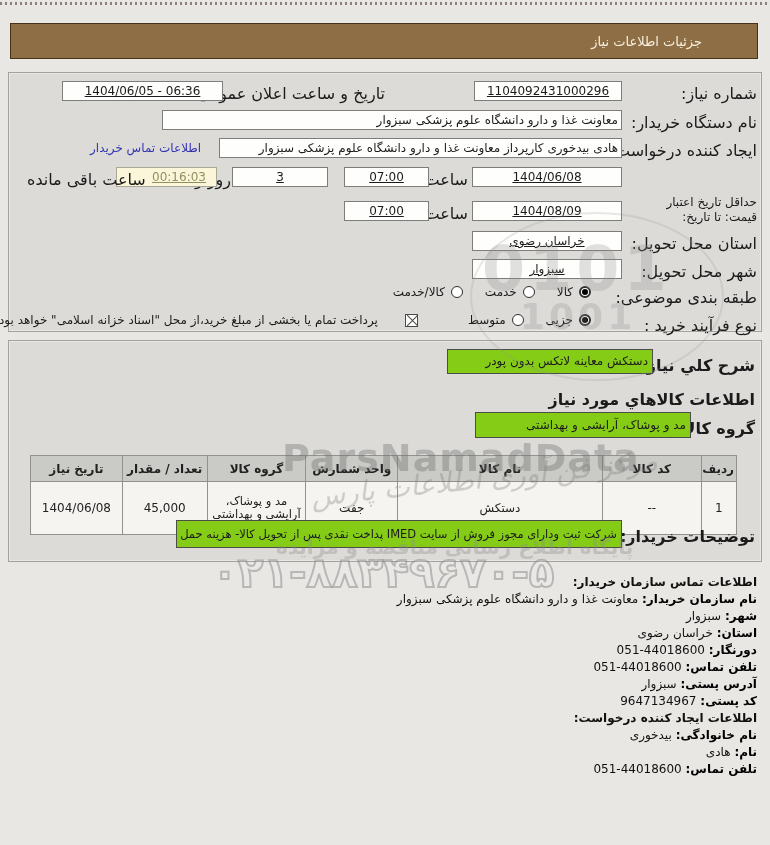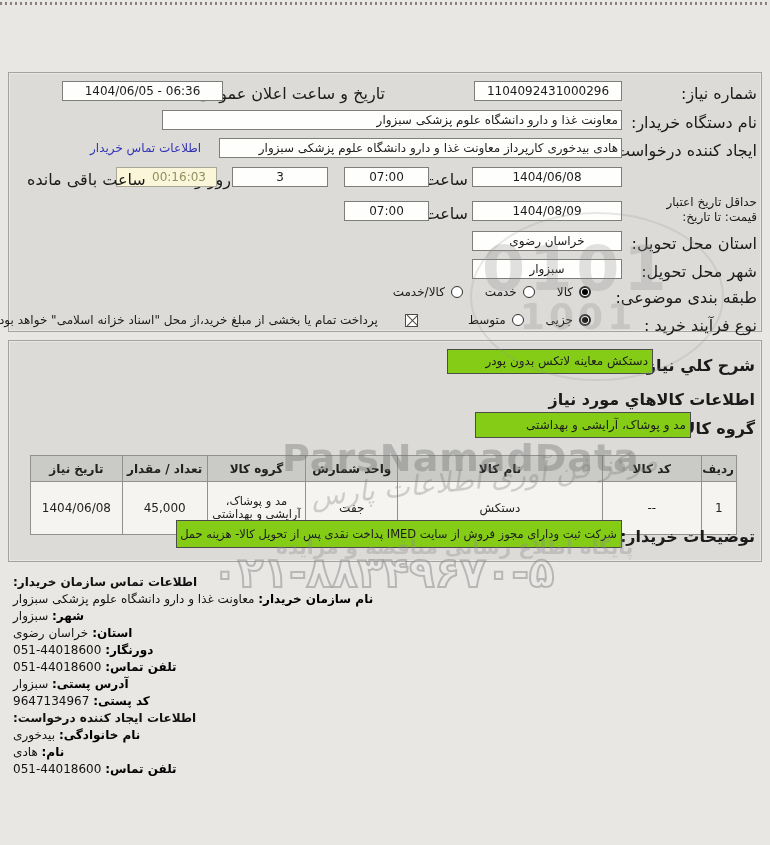--- a/index.html
+++ b/index.html
@@ -20,21 +20,21 @@
     box-shadow:inset 0 0 0 1px rgba(255,255,255,0.35);}
   .panel1{top:72px;height:258px;}
   .panel2{top:340px;height:220px;}
 
   .lbl{position:absolute;font-size:16px;color:#1b1b1b;white-space:nowrap;}
   .lbl2{position:absolute;font-size:12px;color:#1b1b1b;width:118px;text-align:right;line-height:15px;}
   .b{font-weight:bold;}
 
   .input{position:absolute;height:18px;background:#fefefc;border:1px solid #7d7d7a;font-size:12px;
     line-height:18px;padding:0 3px;overflow:hidden;white-space:nowrap;color:#1c1c1c;}
-  .center{text-align:center;}
+  .center{text-align:center;text-decoration:underline;}
   .ltr{direction:ltr;}
   .yellow{background:#fbf6da;border:1px solid #a8a894;color:#8f9060;}
 
   .link{position:absolute;font-size:12px;color:#3333b3;white-space:nowrap;cursor:pointer;}
 
   .optrow{position:absolute;display:flex;direction:rtl;align-items:center;gap:22px;font-size:12px;color:#1b1b1b;}
   .opt{display:flex;align-items:center;gap:6px;white-space:nowrap;}
   .radio{position:relative;display:inline-block;width:12px;height:12px;border:1px solid #2f2f2d;
     border-radius:50%;background:#fff;box-sizing:border-box;flex:0 0 auto;}
   .radio.selected{border-width:2px;}
@@ -56,41 +56,42 @@
   table.items th{background:#cacac6;border:1px solid #91918e;font-size:12px;font-weight:bold;
     color:#222;height:25px;padding:0 2px;overflow:hidden;}
   table.items td{background:rgba(249,248,245,0.85);border:1px solid #91918e;font-size:12px;color:#222;
     height:52px;text-align:center;padding:0 2px;overflow:hidden;}
   table.items .small{font-size:11.5px;line-height:13px;}
   table.items col.c0{width:5%;} table.items col.c1{width:14%;} table.items col.c2{width:29%;}
   table.items col.c3{width:13%;} table.items col.c4{width:14%;} table.items col.c5{width:12%;}
   table.items col.c6{width:13%;}
 
   
-  .contact{position:absolute;top:574px;right:13px;left:13px;text-align:left;font-size:12px;
+  .contact{position:absolute;top:574px;right:13px;left:13px;text-align:right;font-size:12px;
     color:#111;line-height:17px;}
   .cline .b{color:#000;}
 
   
   .wm{position:absolute;pointer-events:none;z-index:6;}
   .wm-circle{border:2px solid rgba(150,150,150,0.22);border-radius:50%;}
   .wm-digits{font-weight:bold;color:rgba(140,140,140,0.26);direction:ltr;letter-spacing:4px;}
   .wm-pars{font-weight:bold;color:rgba(110,110,110,0.38);letter-spacing:1px;direction:ltr;}
   .wm-callig{font-style:italic;color:rgba(120,120,120,0.32);transform:rotate(-6deg);white-space:nowrap;}
   .wm-bayegah{font-weight:bold;color:rgba(140,140,140,0.35);white-space:nowrap;}
   .wm-phone{font-weight:bold;color:rgba(235,235,235,0.25);-webkit-text-stroke:2px rgba(125,125,125,0.45);
     direction:ltr;letter-spacing:3px;white-space:nowrap;}
 </style>
 </head>
 <body>
 
 <div class="page">
 
   <div class="dotted-top"></div>
 
+  <div class="titlebar">جزئیات اطلاعات نیاز</div>
 
   <div class="panel panel1">
 
     <div class="lbl" style="right:4px;top:11px;">شماره نیاز:</div>
     <div class="input center ltr" style="right:139px;top:8px;width:140px;">1104092431000296</div>
     <div class="lbl" style="right:376px;top:11px;">تاریخ و ساعت اعلان عمومی:</div>
     <div class="input center ltr" style="left:53px;top:8px;width:153px;">1404/06/05 - 06:36</div>
 
     <div class="lbl" style="right:4px;top:40px;">نام دستگاه خریدار:</div>
     <div class="input" style="right:139px;top:37px;width:452px;">معاونت غذا و دارو   دانشگاه علوم پزشکی سبزوار</div>

